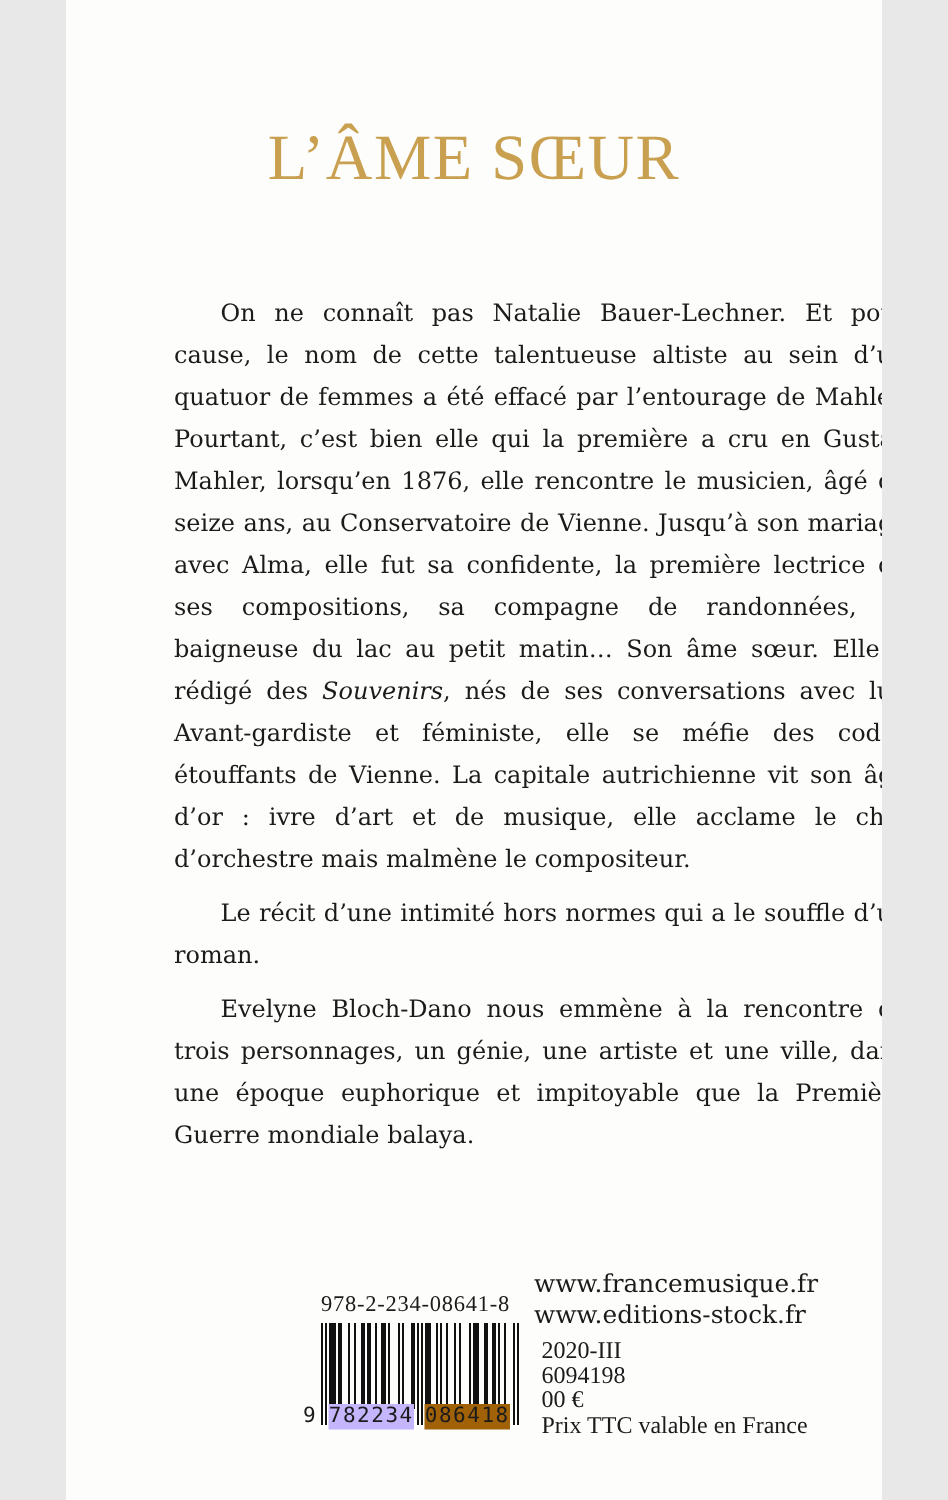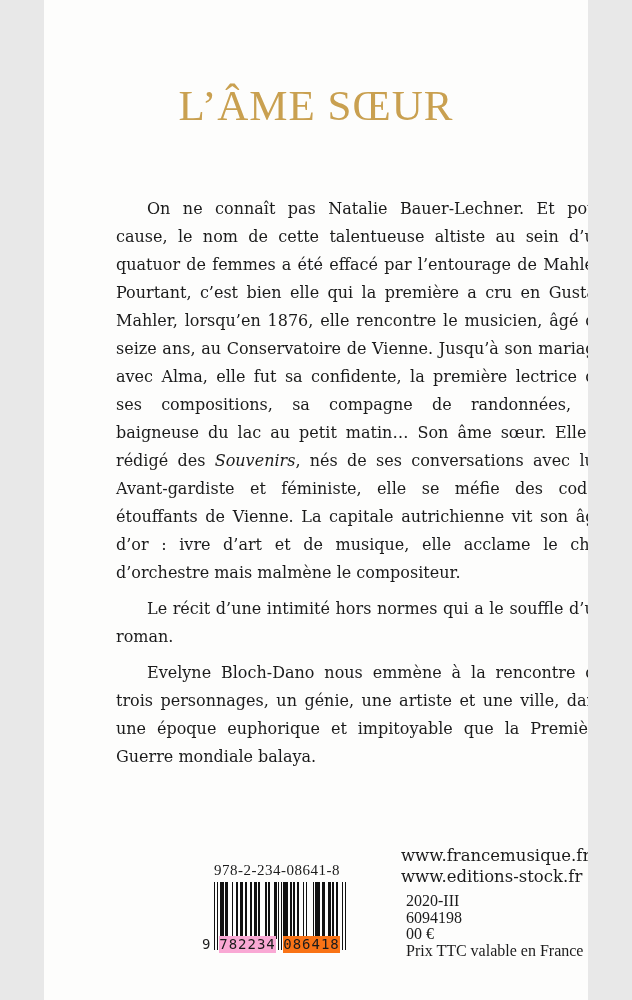--- a/index.html
+++ b/index.html
@@ -64,27 +64,27 @@
   .bc-digits{
     position:absolute;
     left:0;bottom:-3px;right:0;
     height:17px;
     font-family:"DejaVu Sans Mono","Liberation Mono",monospace;
     font-size:14px;
     line-height:17px;
   }
   .bc-digits span{position:absolute;bottom:0;display:block;}
   .d-first{left:-13px;background:var(--paper);padding:0 1px;}
-  .d-g1{left:5px;width:57px;background:#f9a8d4;text-align:center;letter-spacing:1px;}
-  .d-g2{left:69px;width:57px;background:#f97316;text-align:center;letter-spacing:1px;}
+  .d-g1{left:5px;width:57px;background:#c4b5fd;text-align:center;letter-spacing:1px;}
+  .d-g2{left:69px;width:57px;background:#a16207;text-align:center;letter-spacing:1px;}
 
   
   .pub-block{
     position:absolute;
-    left:312px;top:845px;margin-left:45px;
+    left:312px;top:845px;
   }
   .site{
     font-family:"DejaVu Serif",serif;
     font-size:16.5px;
     line-height:21px;
     white-space:nowrap;
   }
   .pub-meta{margin-top:6px;margin-left:5px;}
   .meta{
     font-family:"Liberation Serif",serif;

